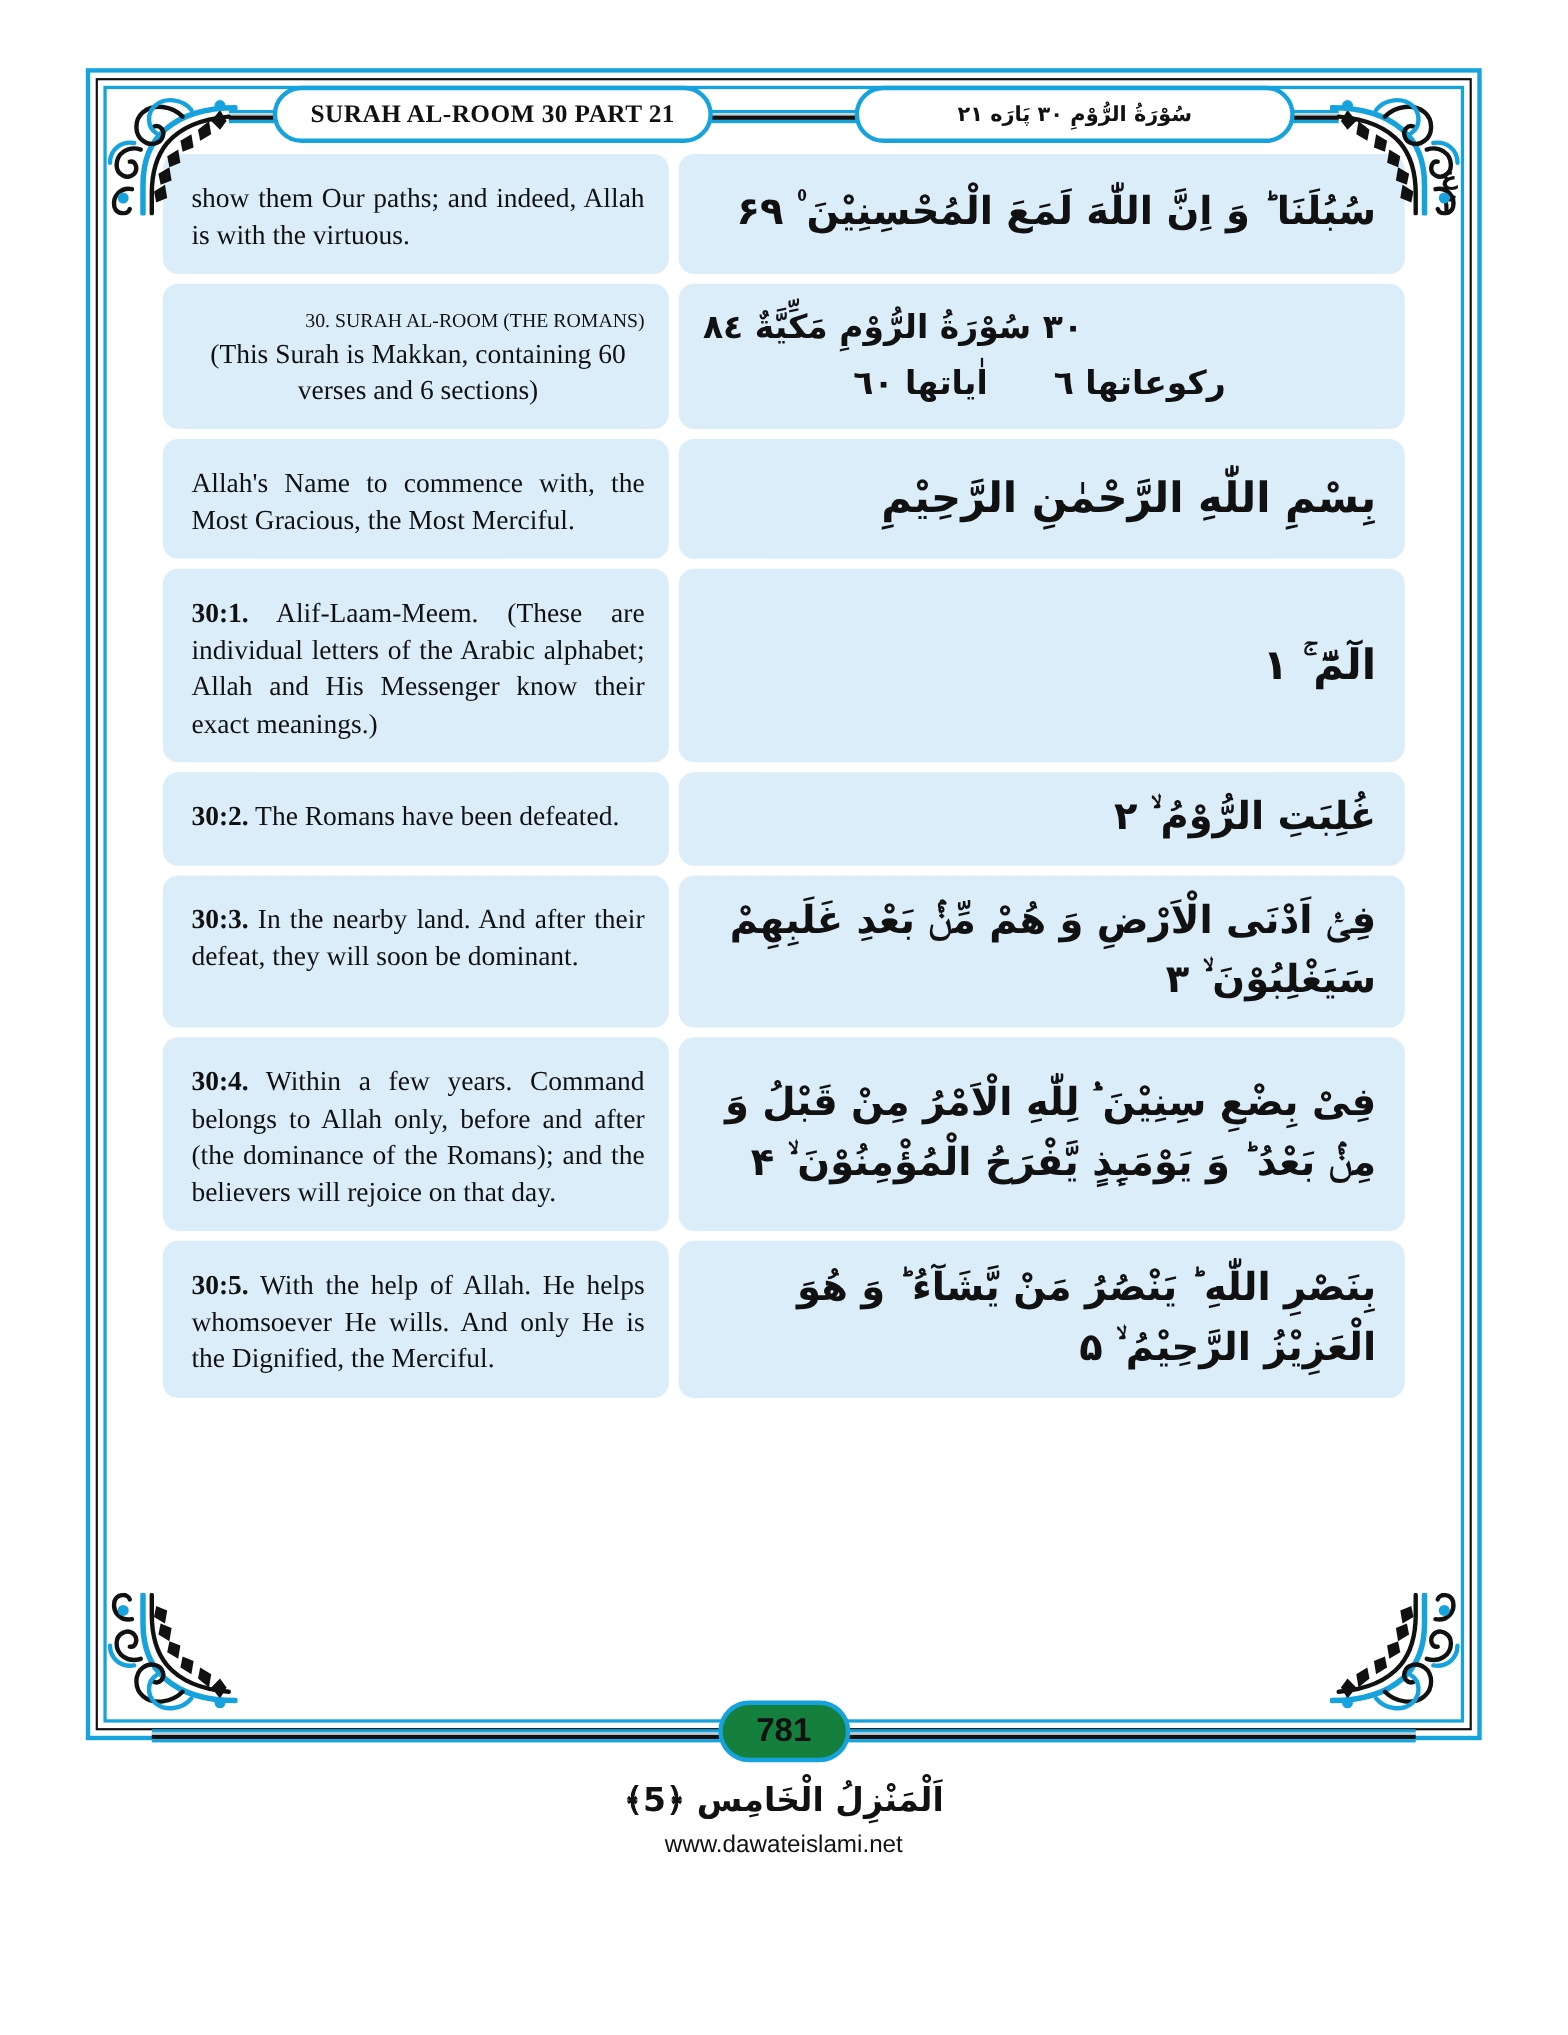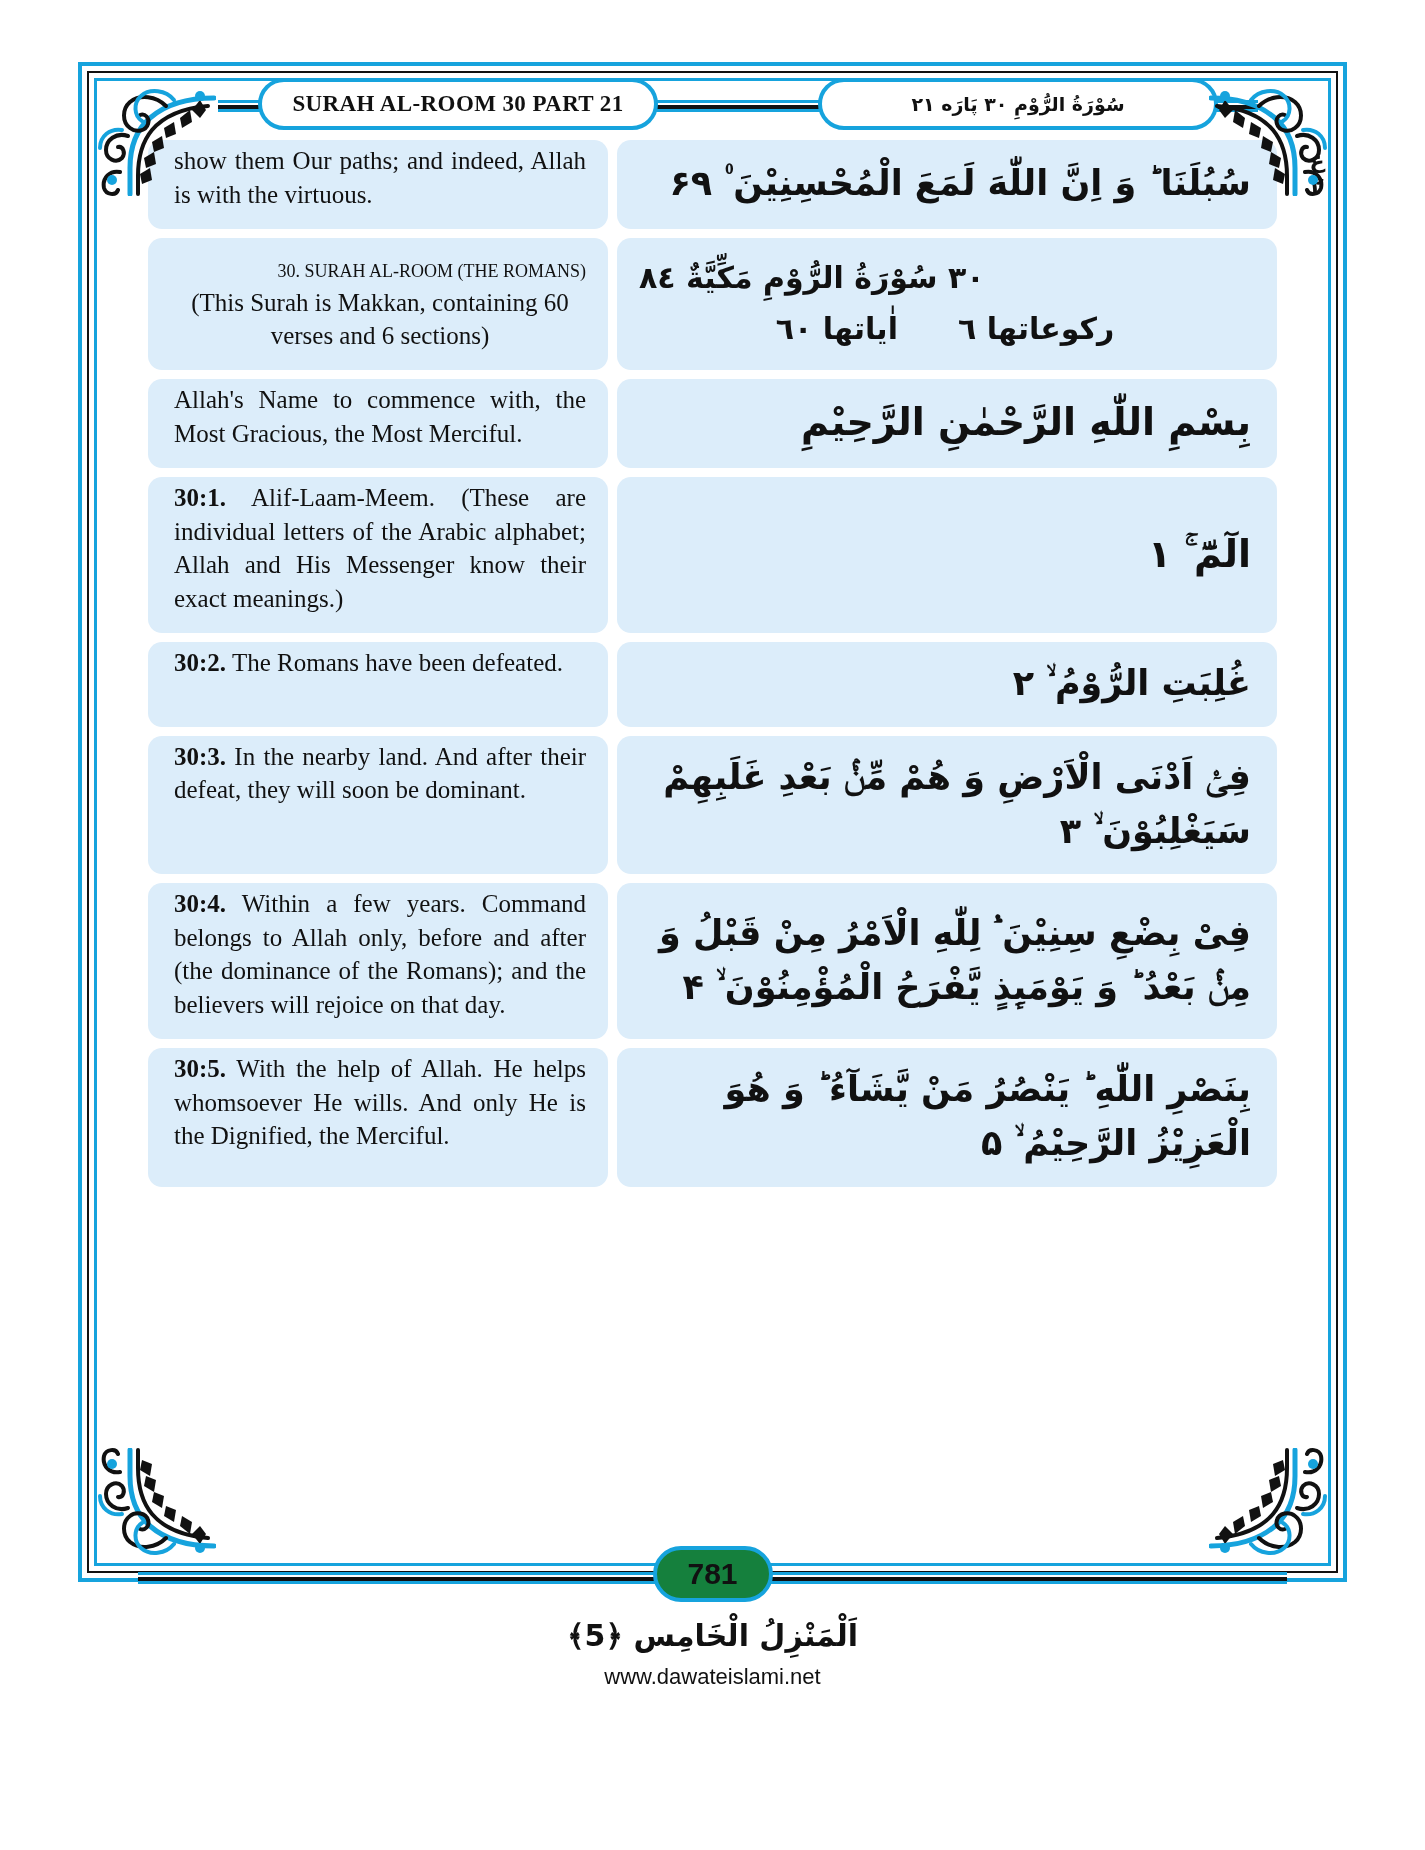--- a/index.html
+++ b/index.html
@@ -43,24 +43,23 @@
     z-index:6;
   }
   .orn-tl{left:16px;  top:14px;}
   .orn-tr{right:16px; top:14px;  transform:scaleX(-1);}
   .orn-bl{left:16px;  bottom:14px;transform:scaleY(-1);}
   .orn-br{right:16px; bottom:14px;transform:scale(-1,-1);}
 
   
   .header-band{
     position:absolute;
-    left:88px; top:78px;
+    left:78px; top:78px;
     width:1269px; height:56px;
     z-index:5;
-    padding-left:31px;
   }
   .hdr-rule{
     position:absolute;
     left:130px;right:130px;
     height:12px; top:22px;
   }
   .hdr-rule::before,
   .hdr-rule::after{
     content:""; position:absolute;left:0;right:0;height:3px;background:#16a3dd;
   }
@@ -118,21 +117,21 @@
     margin-bottom:9px;
     align-items:stretch;
   }
   .cell{
     background:#dcedfa;
     border-radius:14px;
     box-sizing:border-box;
   }
   .cell-en{
     width:460px;
-    padding:4px 22px 18px 26px;
+    padding:24px 22px 18px 26px;
     margin-right:9px;
   }
   .cell-ar{
     flex:1;
     padding:14px 26px 16px 22px;
     display:flex;
     flex-direction:column;
     justify-content:center;
     align-items:flex-end;
   }

